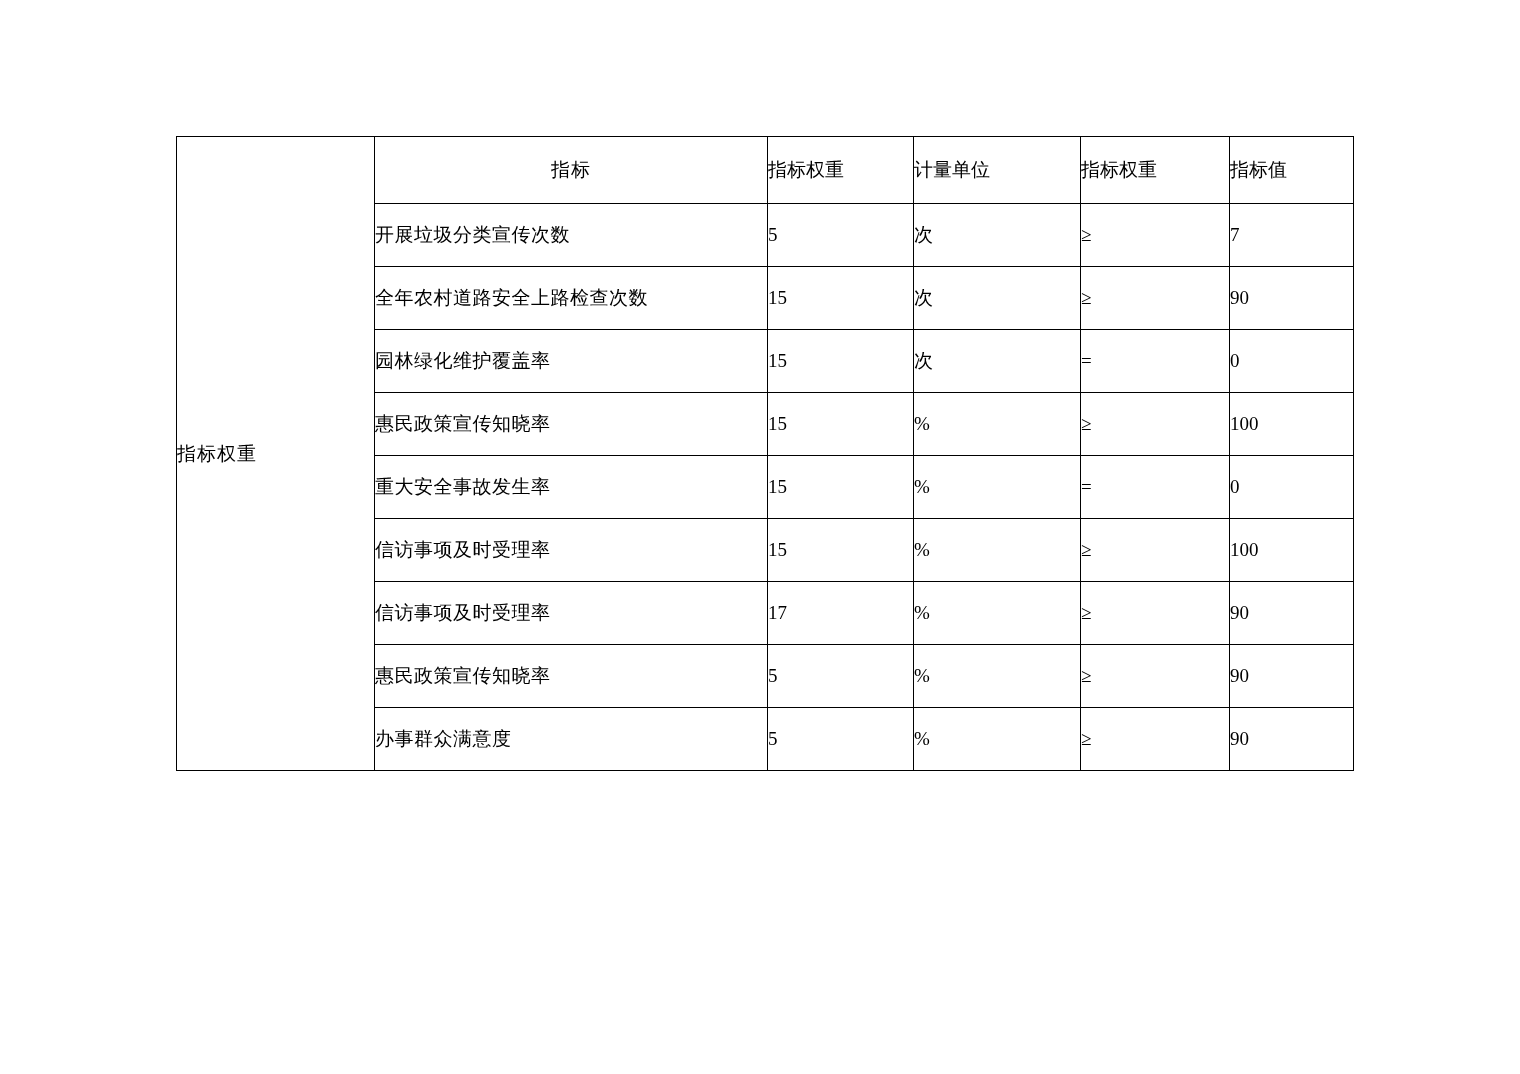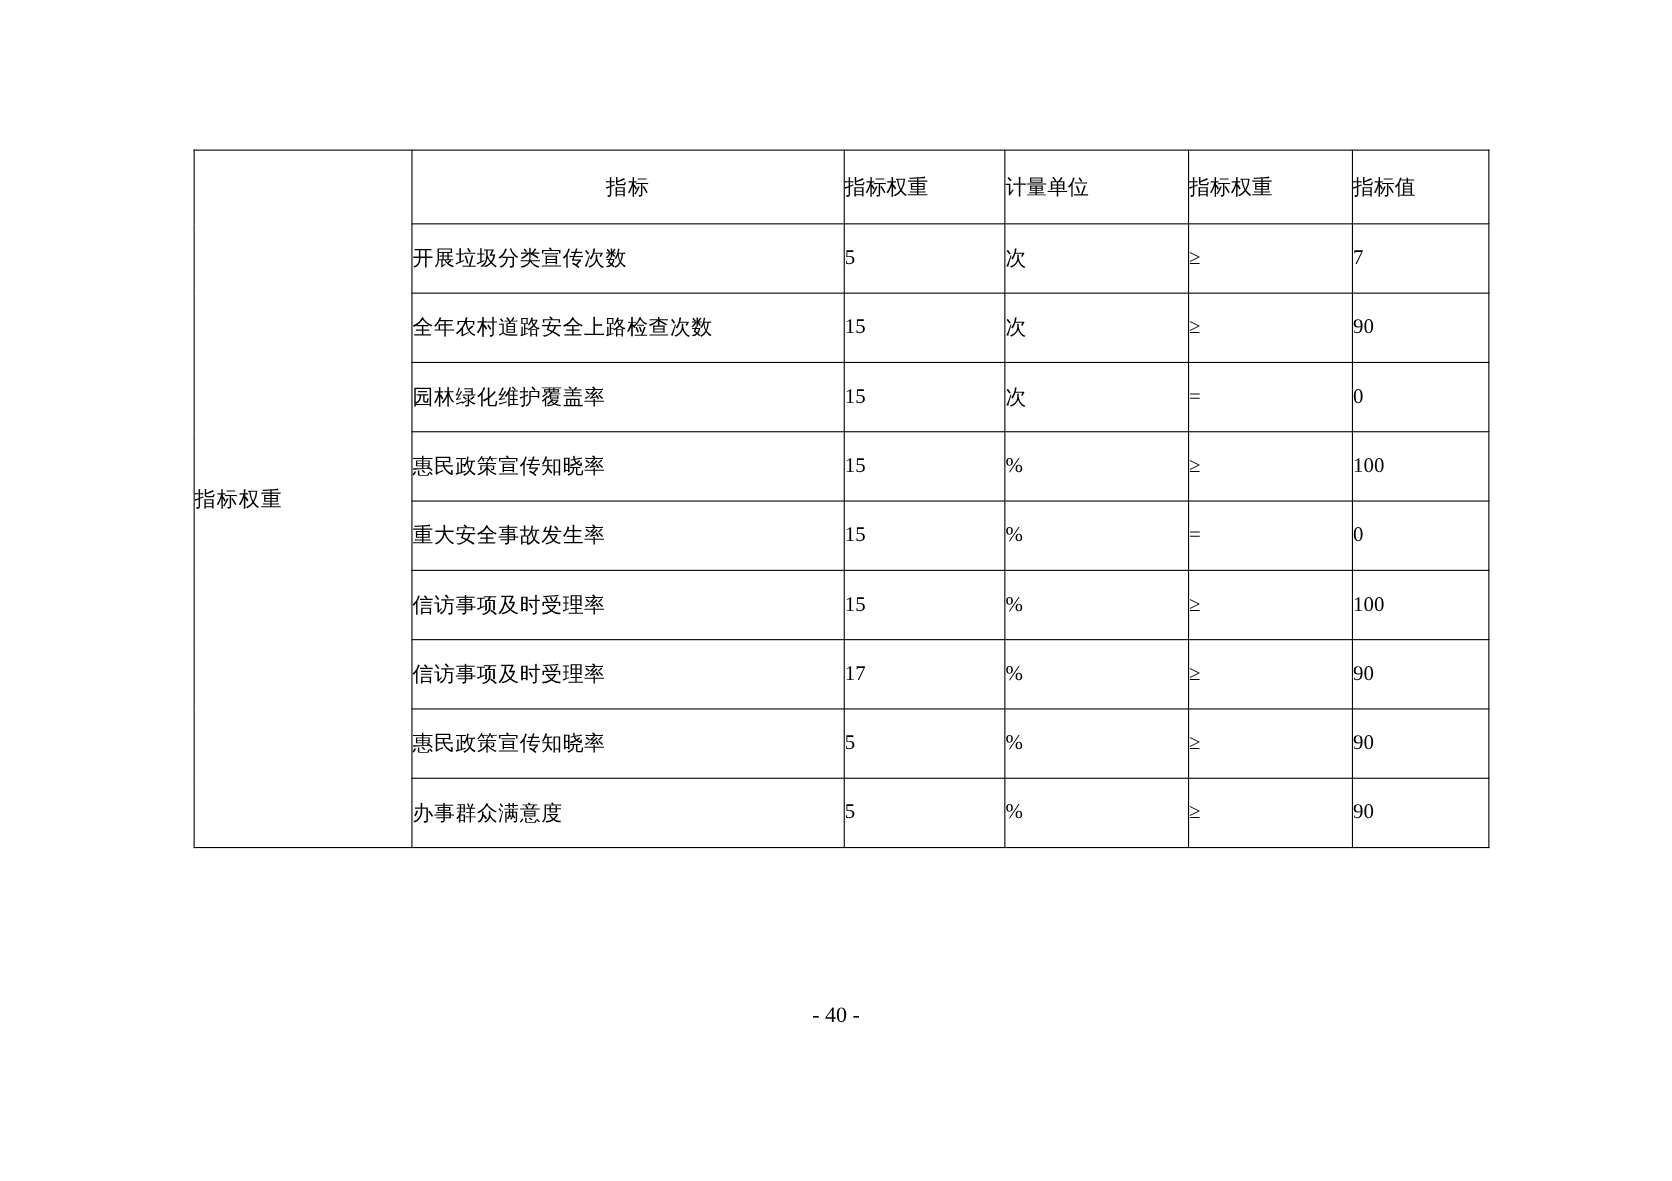--- a/index.html
+++ b/index.html
@@ -179,15 +179,14 @@
           <td class="indicator">办事群众满意度</td>
           <td class="num">5</td>
           <td>%</td>
           <td class="nature">≥</td>
           <td class="num">90</td>
         </tr>
       </tbody>
     </table>
   </div>
 
-  <div class="page-number">- 40 -</div>
 
 </div>
 
 </body></html>

